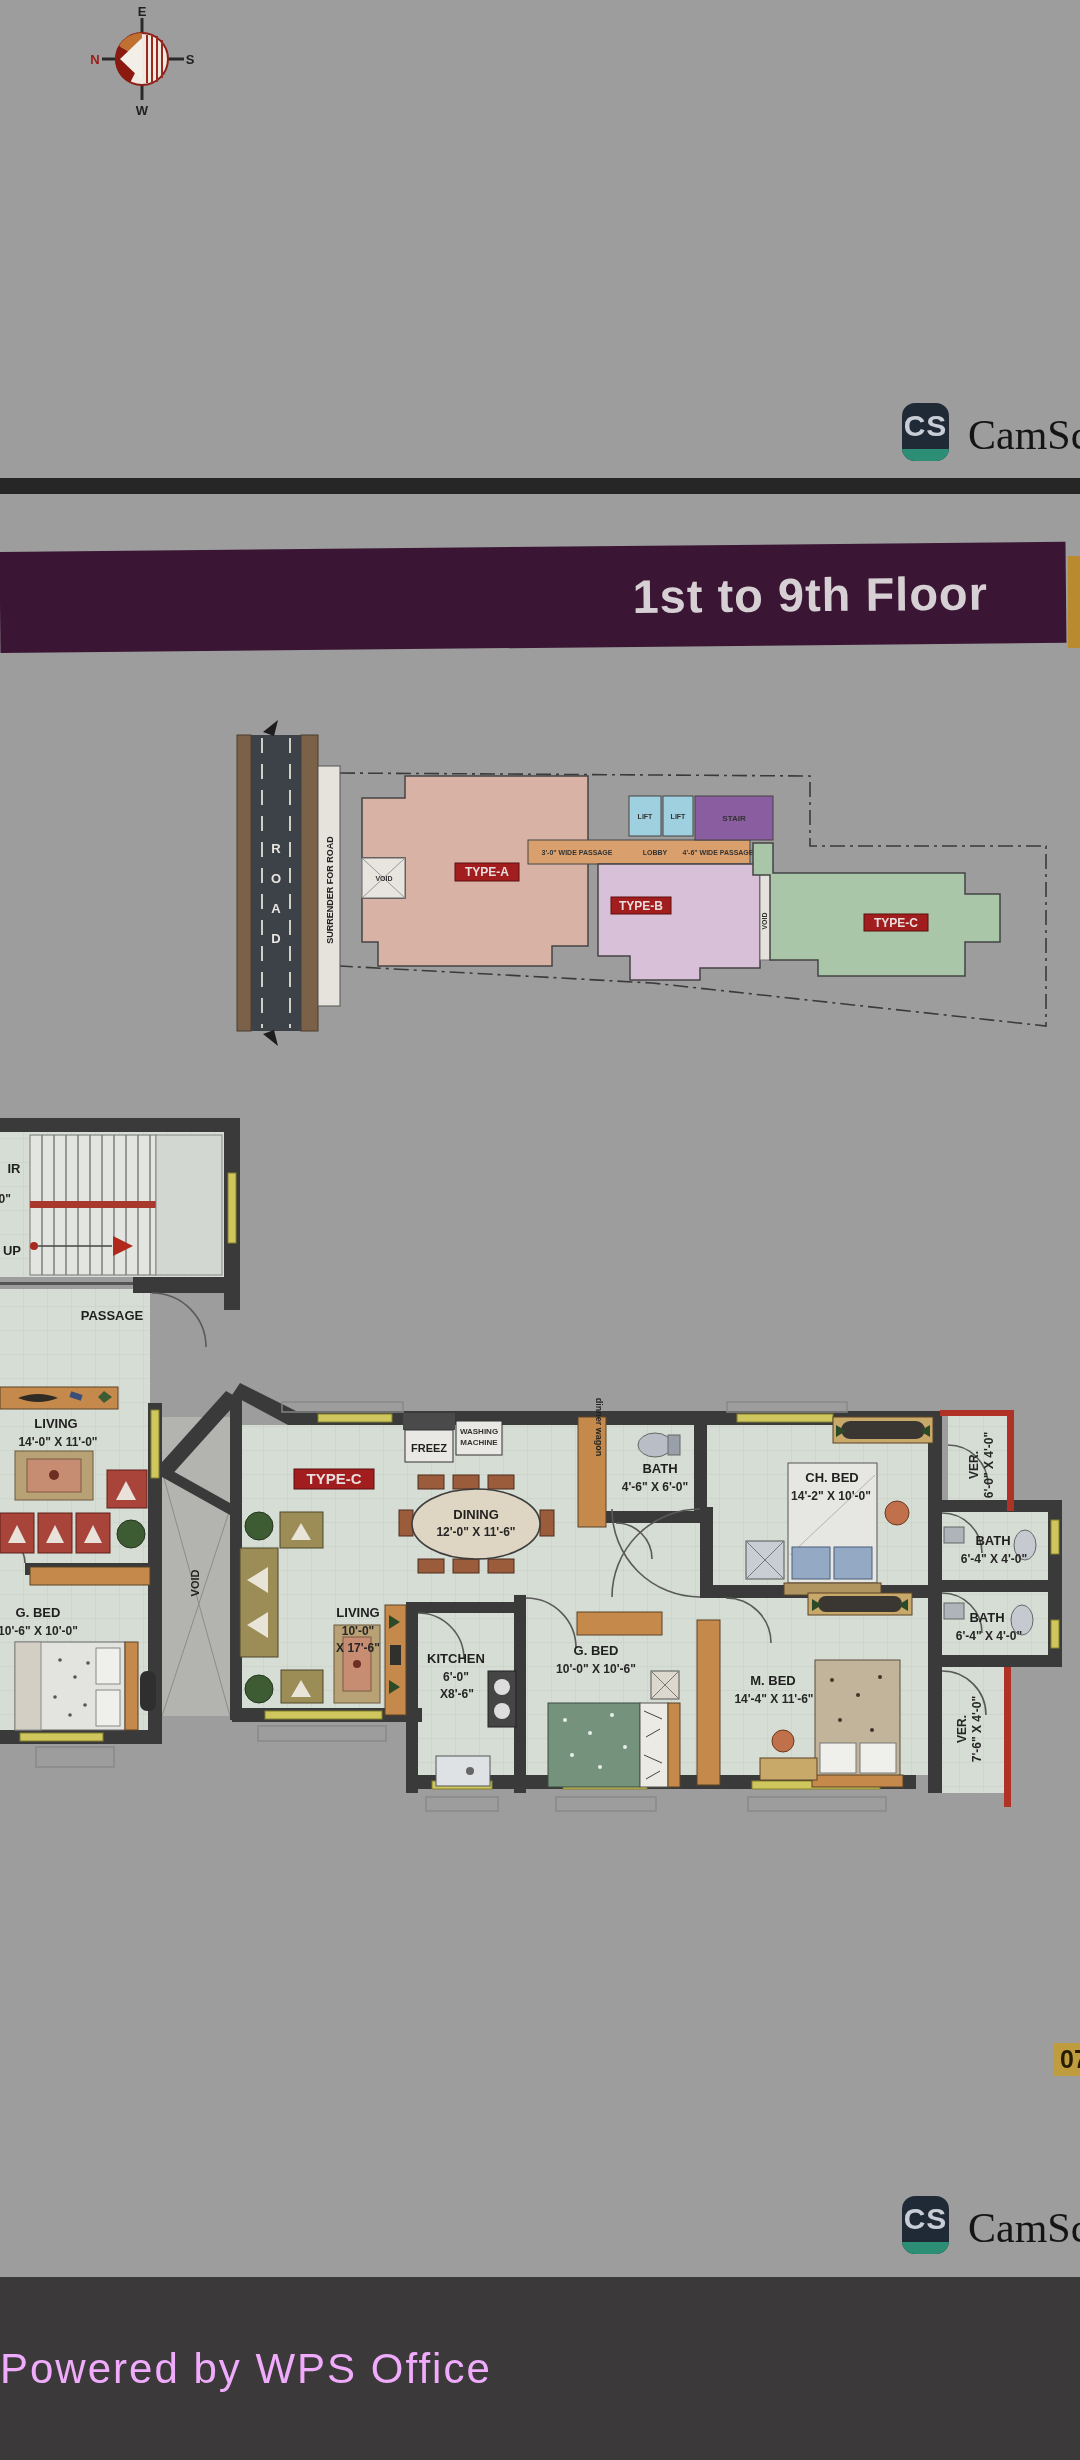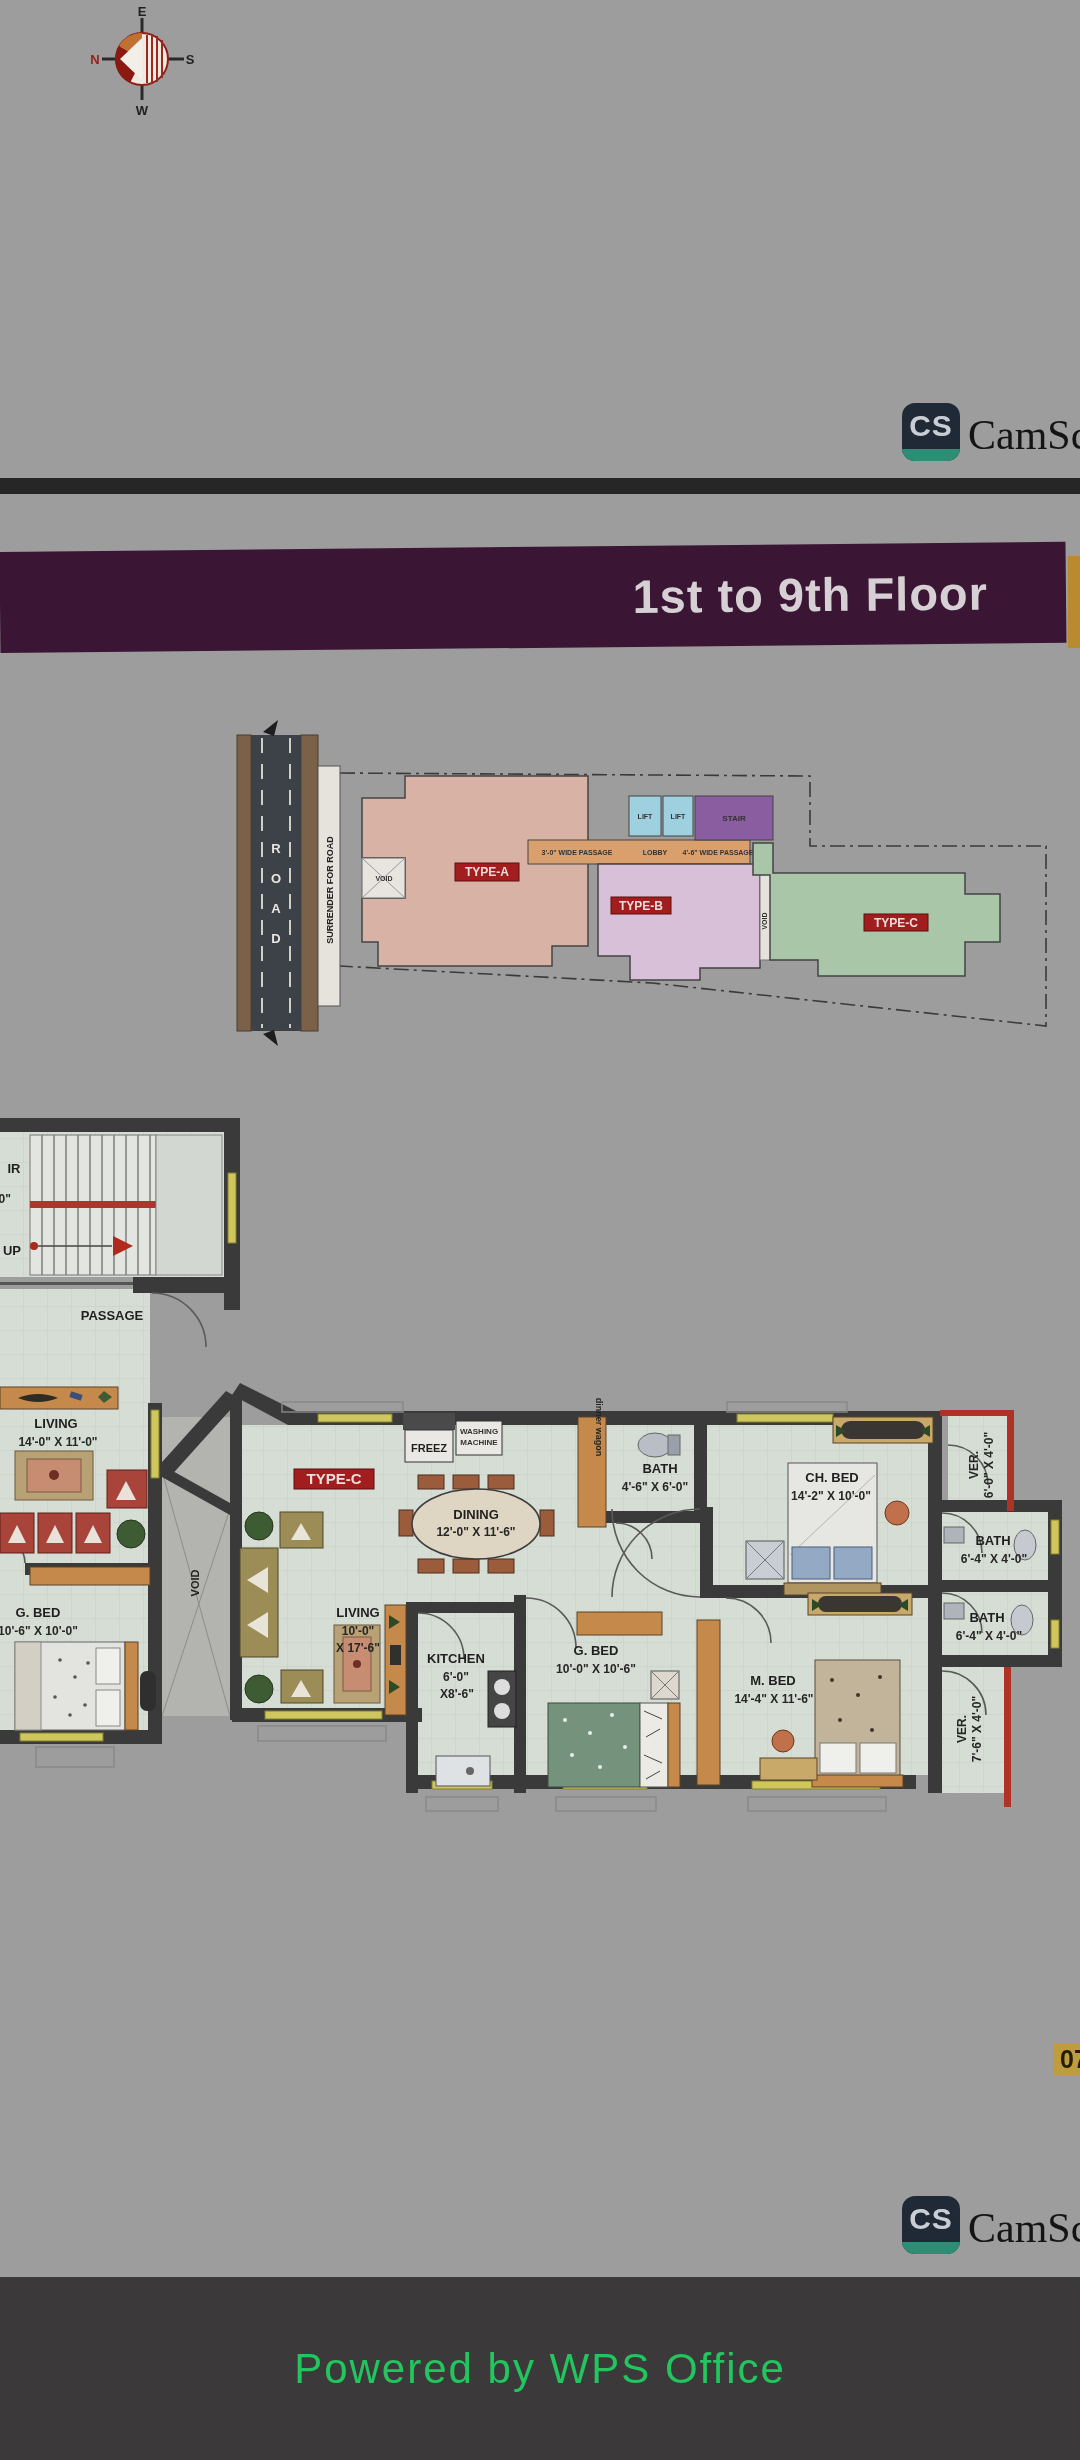--- a/index.html
+++ b/index.html
@@ -2,39 +2,39 @@
 <html><head>
 <meta charset="utf-8">
 <style>
   html,body{margin:0;padding:0;background:#6b6b6b;}
   .screen{position:relative;width:1080px;height:2460px;background:#9d9d9d;overflow:hidden;
           font-family:"Liberation Sans",sans-serif;}
   .abs{position:absolute;}
   
   .sep{left:0;top:478px;width:1080px;height:16px;background:#262626;}
   
-  .cs-logo{width:58px;height:58px;border-radius:13px;background:#202a36;overflow:hidden;}
+  .cs-logo{width:47px;height:58px;border-radius:13px;background:#202a36;overflow:hidden;}
   .cs-logo .cs-txt{display:block;text-align:center;font-weight:bold;font-size:30px;
                    color:#c9ced6;line-height:46px;letter-spacing:1px;}
   .cs-logo .cs-strip{display:block;height:12px;background:#2c8f75;}
   .cs-brand{font-family:"Liberation Serif",serif;font-size:42px;color:#141414;white-space:nowrap;}
   
   .banner{left:0;top:552px;width:1066px;height:101px;background:#3a1634;
           transform:rotate(-0.55deg);transform-origin:left center;
           display:flex;align-items:center;justify-content:flex-end;}
   .banner span{font-size:47px;font-weight:bold;color:#d6d0d4;letter-spacing:1px;
                padding-right:78px;}
   .banner-edge{left:1068px;top:556px;width:12px;height:92px;background:#b98a2e;}
   
   .pagebadge{left:1053px;top:2043px;width:40px;height:33px;background:#bf9c3d;
              color:#241c04;font-weight:bold;font-size:25px;line-height:33px;padding-left:7px;}
   
   .bottombar{left:0;top:2277px;width:1080px;height:183px;background:#3b393a;}
-  .powered{position:absolute;left:0;top:68px;width:100%;text-align:center;
-           font-size:42px;color:#22c55e;letter-spacing:2px;}
+  .powered{position:absolute;left:0;top:68px;width:100%;text-align:left;
+           font-size:42px;color:#f0abfc;letter-spacing:2px;}
   
   text{font-family:"Liberation Sans",sans-serif;}
   .t13{font-size:13px;font-weight:bold;fill:#1f1f1f;text-anchor:middle;}
   .t12{font-size:12px;font-weight:bold;fill:#262626;text-anchor:middle;}
   .t11{font-size:11px;font-weight:bold;fill:#1f1f1f;text-anchor:middle;}
   .t9 {font-size:9px;font-weight:bold;fill:#222;text-anchor:middle;}
   .t8 {font-size:8px;font-weight:bold;fill:#333;text-anchor:middle;}
   .t7 {font-size:7px;font-weight:bold;fill:#333;text-anchor:middle;}
   .badge-t{font-size:12px;font-weight:bold;fill:#e9dede;text-anchor:middle;}
   .white-t{fill:#e8e6e2;}

